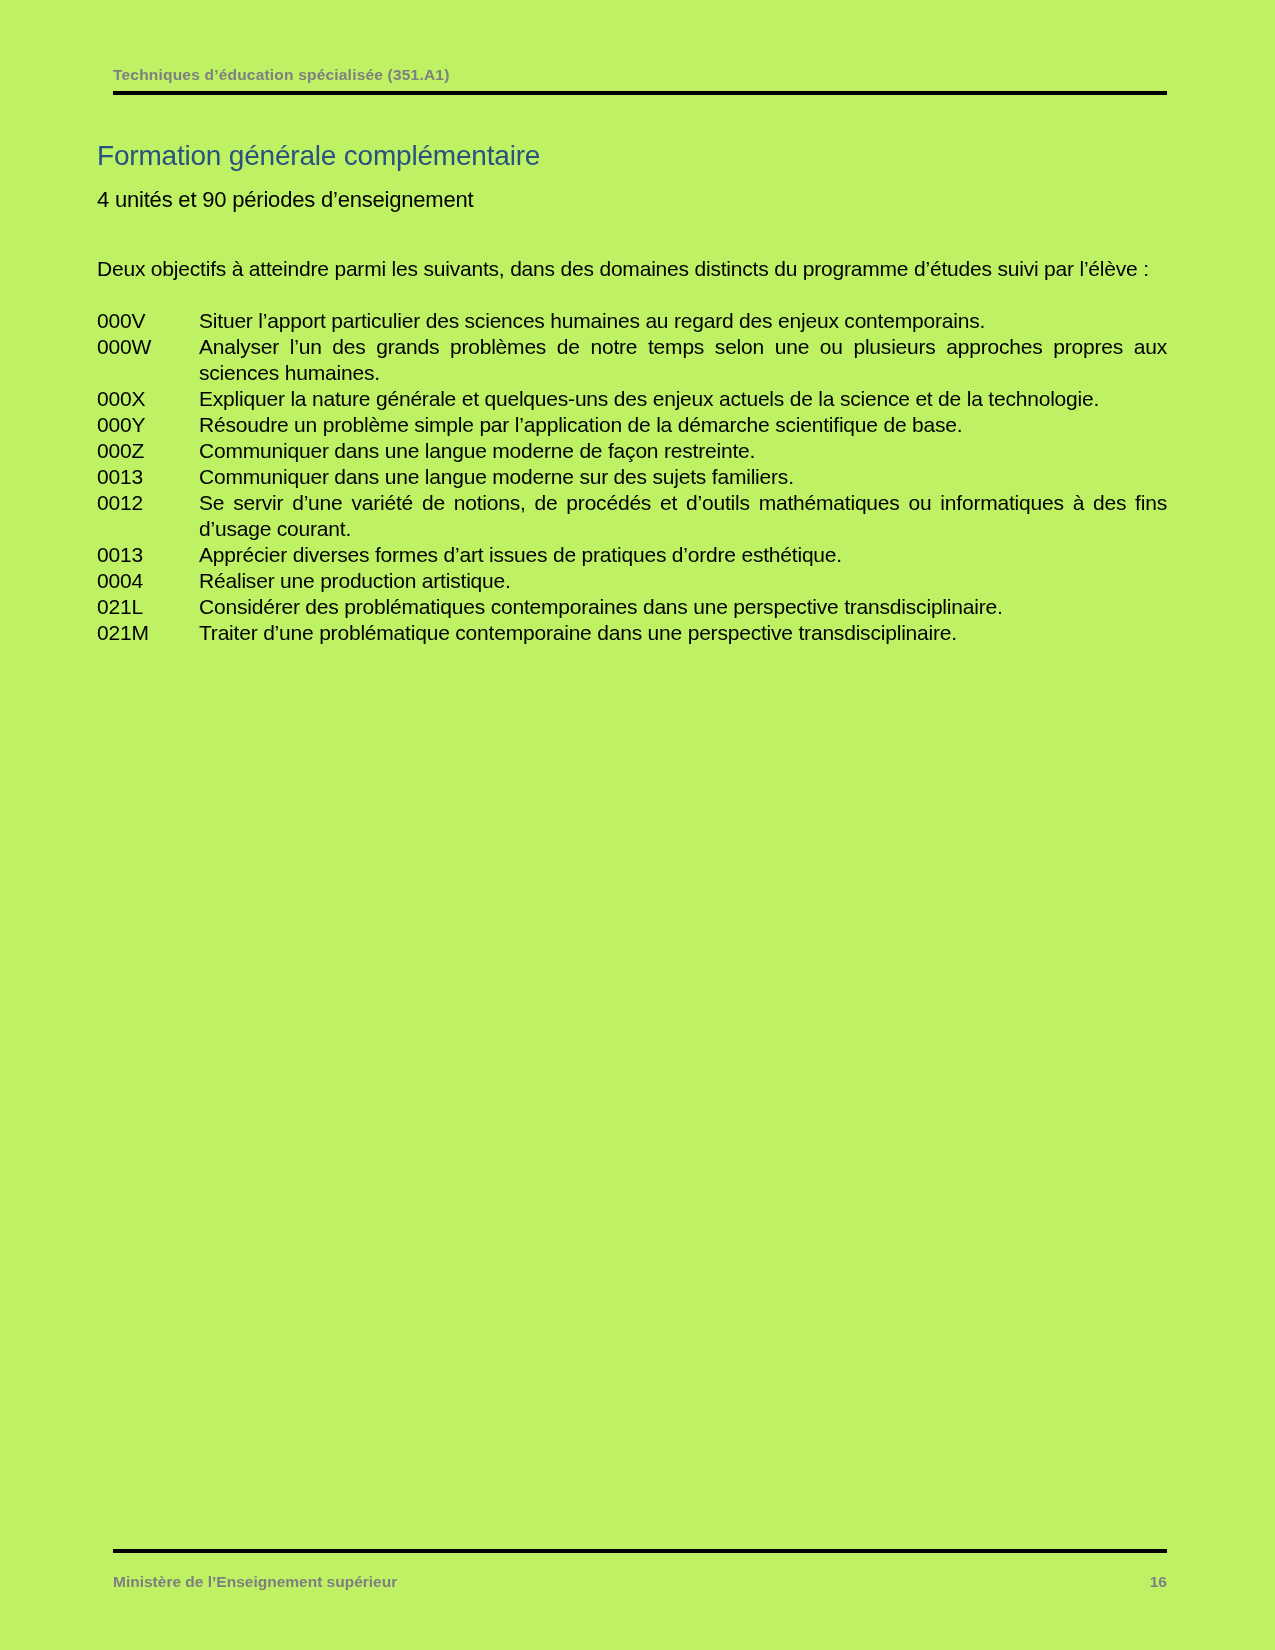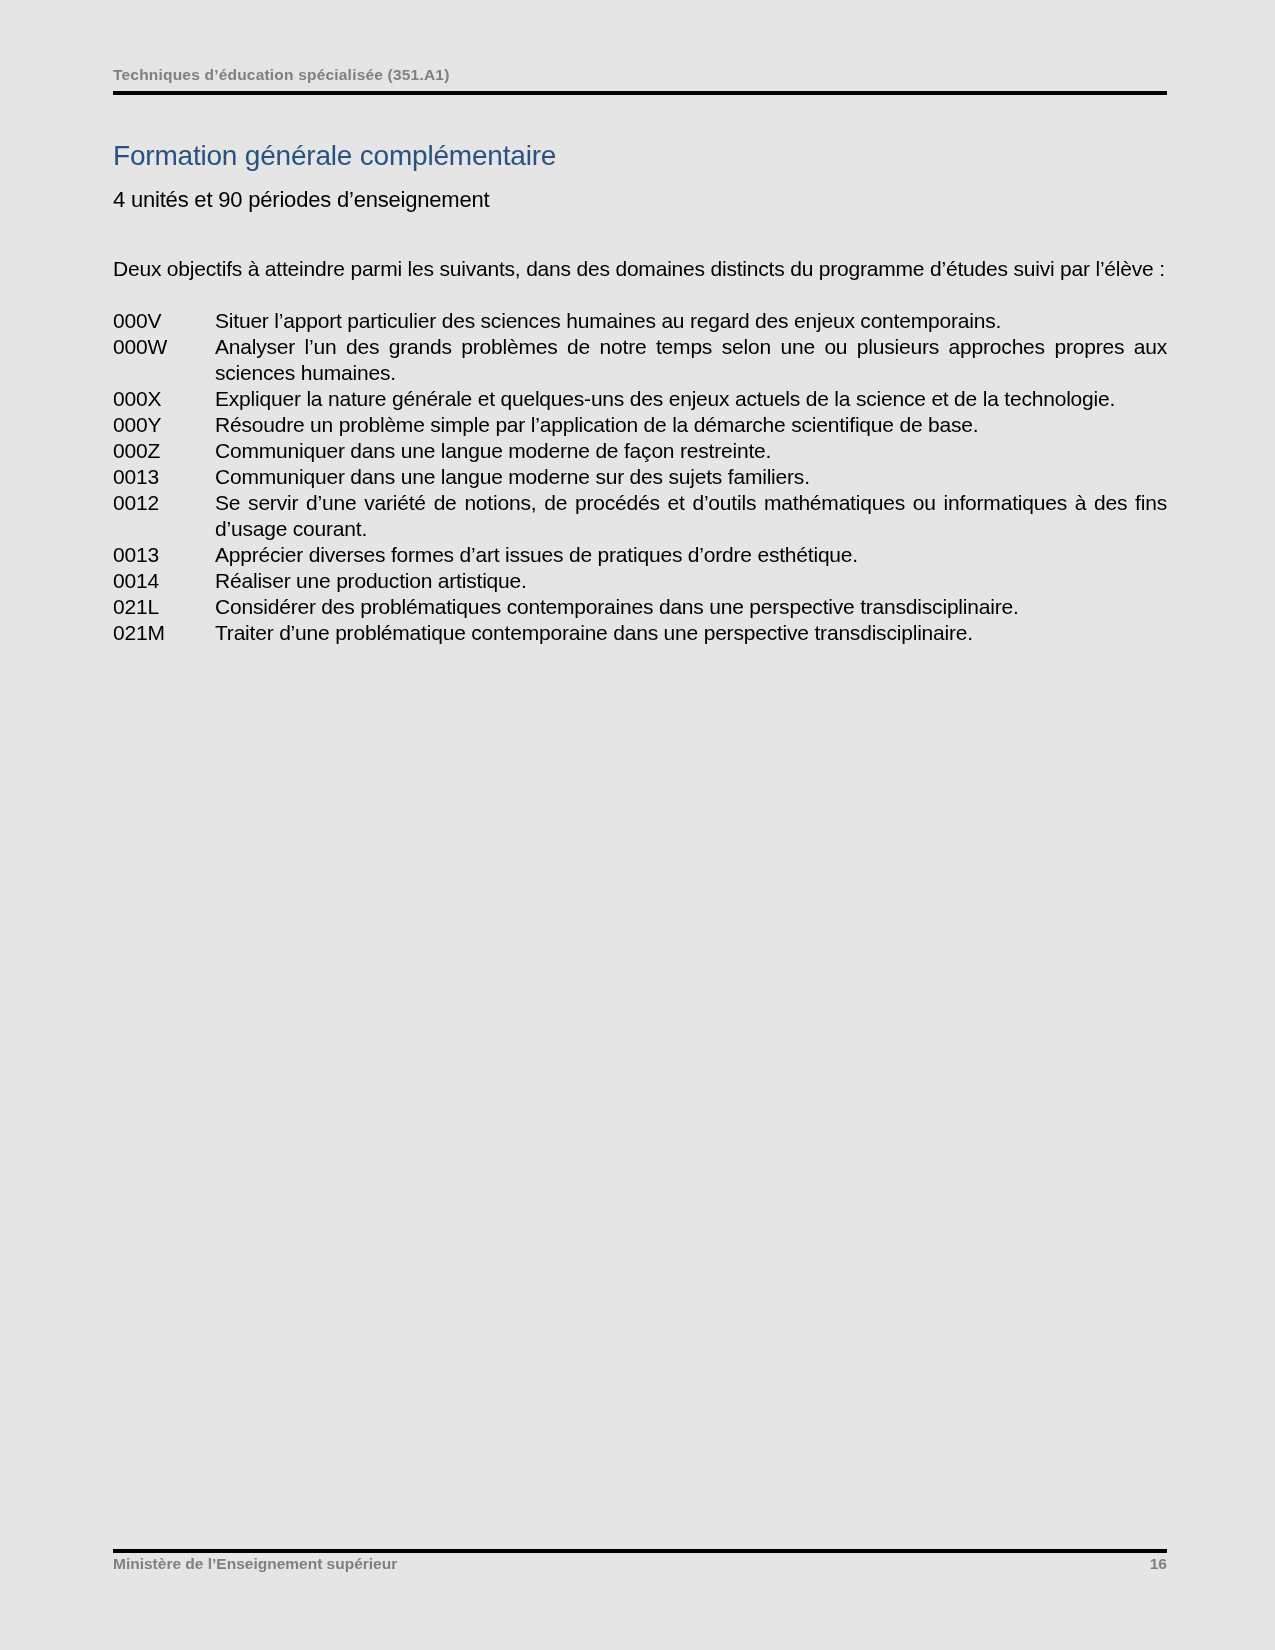--- a/index.html
+++ b/index.html
@@ -12,21 +12,21 @@
   html, body { background: #ffffff; }
   body {
     font-family: "Liberation Sans", sans-serif;
     color: var(--text_black);
   }
   .page {
     position: relative;
     width: 1275px;
     height: 1650px;
     margin: 0 auto;
-    background: #e5e5e5;
+    background: #bef264;
     overflow: hidden;
   }
 
   
   .page-header {
     position: absolute;
     top: 66px;
     left: 113px;
     right: 108px;
   }
@@ -38,21 +38,21 @@
     padding-bottom: 7px;
   }
   .header-rule {
     border-bottom: 4.5px solid var(--rule_black);
   }
 
   
   .content {
     position: absolute;
     top: 139px;
-    left: 113px;
+    left: 97px;
     right: 108px;
     letter-spacing: -0.2px;
   }
   .section-heading {
     font-size: 28px;
     font-weight: 400;
     color: var(--heading_blue);
     line-height: 34px;
   }
   .section-subtitle {
@@ -89,21 +89,21 @@
     position: absolute;
     top: 1549px;
     left: 113px;
     right: 108px;
     border-top: 4px solid var(--rule_black);
   }
   .footer-row {
     display: flex;
     justify-content: space-between;
     align-items: baseline;
-    padding-top: 2px;
+    padding-top: 20px;
     font-size: 15.5px;
     font-weight: bold;
     color: var(--muted_gray);
   }
 </style>
 </head>
 <body>
 
 <div class="page">
 
@@ -146,21 +146,21 @@
   </div>
         <div class="objective-row">
     <span class="objective-code">0012</span>
     <span class="objective-text">Se servir d’une variété de notions, de procédés et d’outils mathématiques ou informatiques à des fins d’usage courant.</span>
   </div>
         <div class="objective-row">
     <span class="objective-code">0013</span>
     <span class="objective-text">Apprécier diverses formes d’art issues de pratiques d’ordre esthétique.</span>
   </div>
         <div class="objective-row">
-    <span class="objective-code">0014</span>
+    <span class="objective-code">0004</span>
     <span class="objective-text">Réaliser une production artistique.</span>
   </div>
         <div class="objective-row">
     <span class="objective-code">021L</span>
     <span class="objective-text">Considérer des problématiques contemporaines dans une perspective transdisciplinaire.</span>
   </div>
         <div class="objective-row">
     <span class="objective-code">021M</span>
     <span class="objective-text">Traiter d’une problématique contemporaine dans une perspective transdisciplinaire.</span>
   </div>

